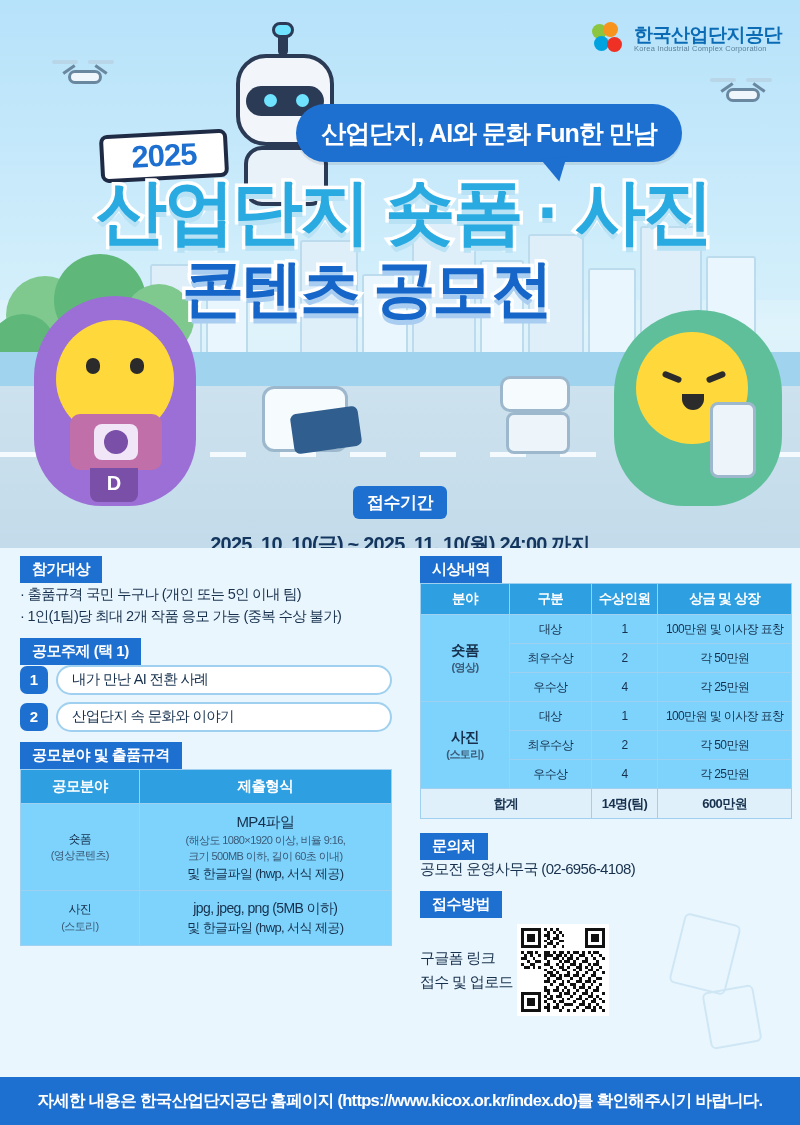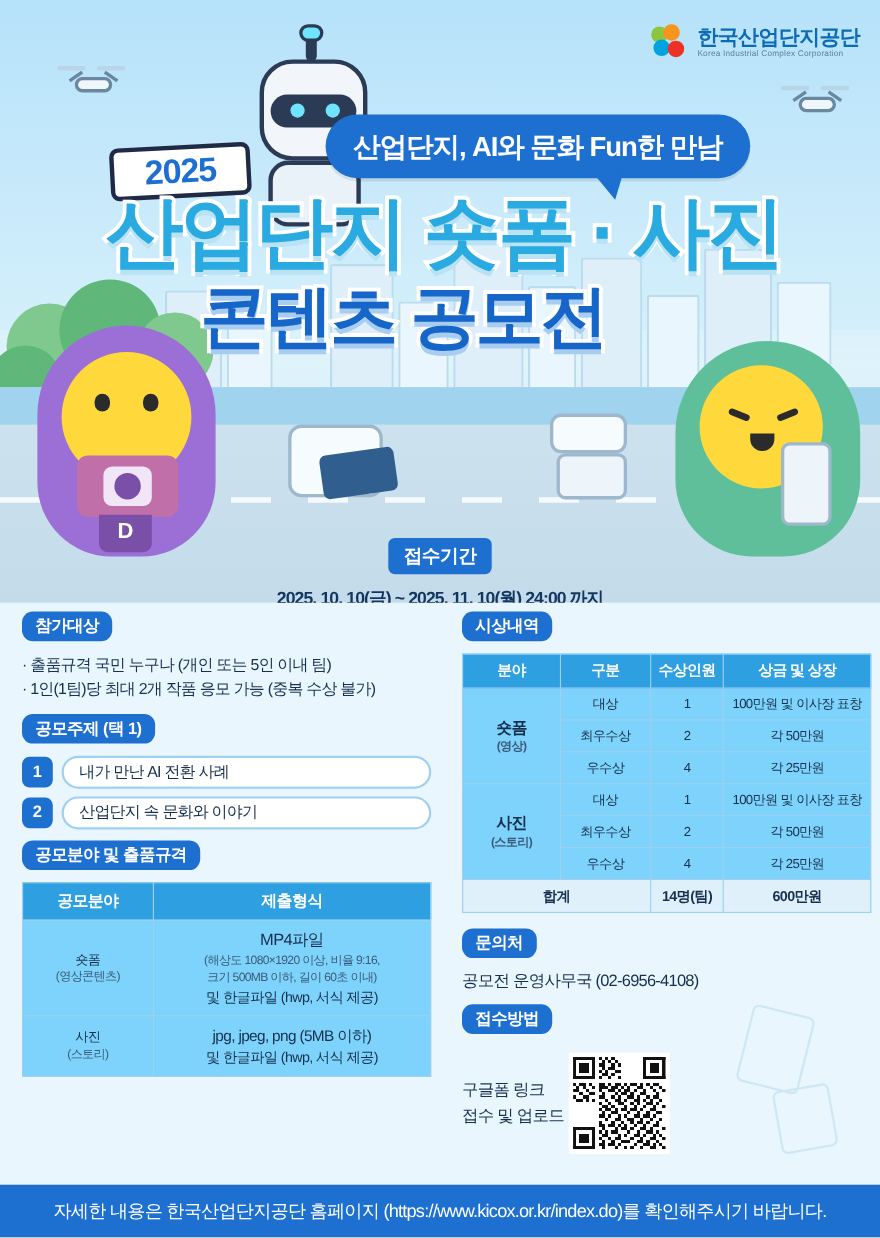--- a/index.html
+++ b/index.html
@@ -101,34 +101,34 @@
 
   
   .period-bar {
     position:absolute; left:0; top:496px; width:800px; height:52px;
     display:flex; align-items:center; justify-content:center; gap:12px;flex-direction:column;
   }
   .period-tag {
     background:#1d6fd0; color:#fff; font-size:17px; font-weight:bold;
     padding:5px 14px; border-radius:6px; letter-spacing:-0.5px;
   }
-  .period-text { font-size:16px; font-weight:bold; color:#14365e; letter-spacing:-0.8px; }
+  .period-text { font-size:20px; font-weight:bold; color:#14365e; letter-spacing:-0.8px; }
 
   
   .body-area {
     position:absolute; left:0; top:548px; width:800px; height:529px;
     background:#eaf6fd;
   }
   .col-left { position:absolute; left:20px; top:8px; width:372px; }
   .col-right { position:absolute; left:420px; top:8px; width:372px; }
 
   .sec-tag {
     display:inline-block; background:#1d6fd0; color:#fff;
-    font-size:15px; font-weight:bold; padding:4px 12px; border-radius:10px;
-    letter-spacing:-0.5px; margin-bottom:11px;
+    font-size:15px; font-weight:bold; padding:4px 12px; border-radius:0;
+    letter-spacing:-0.5px; margin-bottom:0;
   }
   .bullet-line { font-size:14.5px; color:#16304d; letter-spacing:-0.7px; line-height:1.55; }
 
   .topic-row { display:flex; align-items:center; gap:8px; margin-bottom:7px; }
   .topic-num {
     width:28px; height:28px; border-radius:7px; background:#1d6fd0; color:#fff;
     font-size:15px; font-weight:bold; display:flex; align-items:center; justify-content:center;
   }
   .topic-pill {
     flex:1; height:30px; background:#fff; border:2px solid #9fd0ef; border-radius:15px;
@@ -152,21 +152,21 @@
   .apply-row { display:flex; align-items:center; gap:4px; margin-top:6px; }
   .apply-text { font-size:15px; color:#16304d; letter-spacing:-0.7px; line-height:1.6; }
   .qr { width:92px; height:92px; background:#fff; padding:4px; }
   .qr-inner { width:100%; height:100%; }
 
   
   .footer {
     position:absolute; left:0; top:1077px; width:800px; height:48px;
     background:#1d6fd0; display:flex; align-items:center; justify-content:center;
   }
-  .footer span { color:#fff; font-size:16.5px; font-weight:normal; letter-spacing:-0.7px; }
+  .footer span { color:#fff; font-size:16.5px; font-weight:bold; letter-spacing:-0.7px; }
 
   .deco-sq { position:absolute; border:2px solid #cfe6f5; border-radius:6px; }
 </style>
 </head>
 <body>
 
 <div class="poster">
 
   <div class="top-scene">
     <div class="sky-band"></div>

